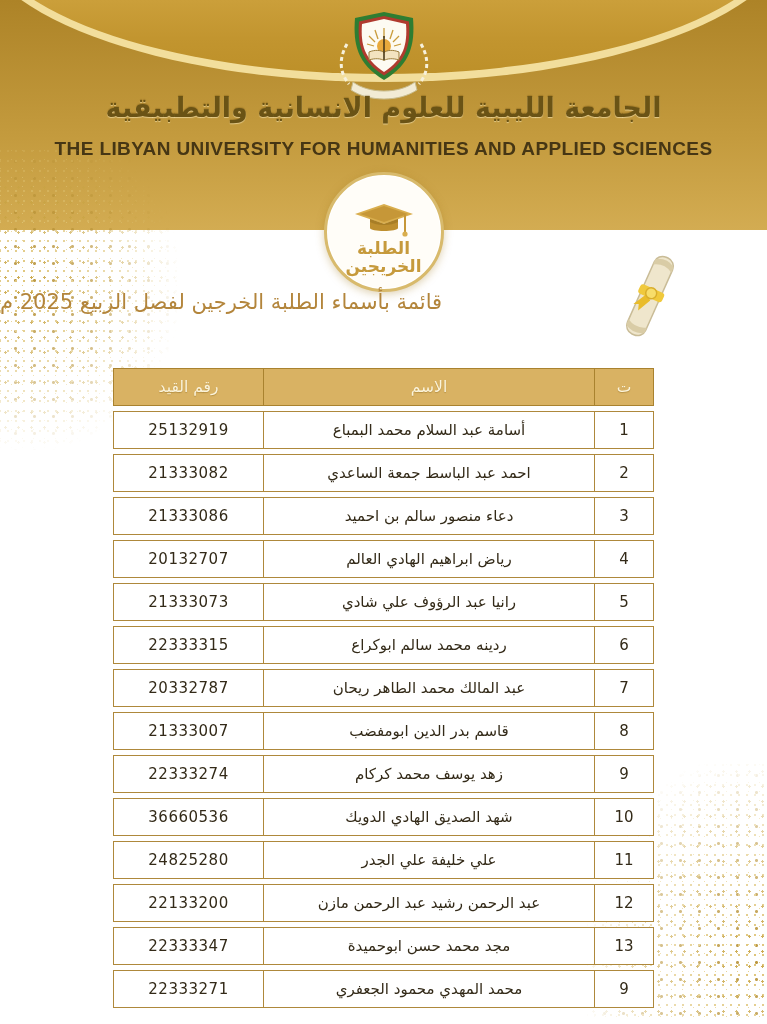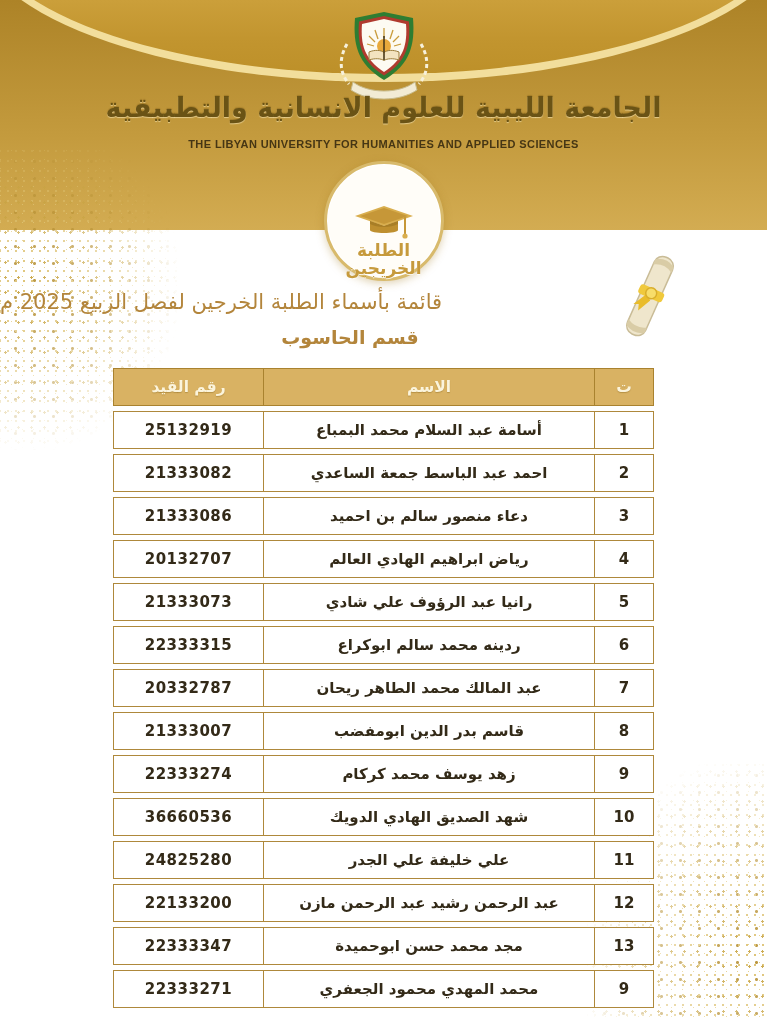--- a/index.html
+++ b/index.html
@@ -57,31 +57,31 @@
   .uni-ar {
     position:absolute; top:92px; left:0; width:767px; text-align:center;
     font-size:27px; font-weight:bold; color:#6A5315;
     text-shadow:0 1px 1px rgba(255,243,200,.55), 0 -1px 1px rgba(90,60,0,.25);
     letter-spacing:0;
   }
   .uni-en {
     position:absolute; top:138px; left:0; width:767px; text-align:center;
     direction:ltr;
     font-family:"Liberation Sans", sans-serif;
-    font-size:11px; font-weight:bold; color:#463614; letter-spacing:.4px;
+    font-size:19px; font-weight:bold; color:#463614; letter-spacing:.4px;
   }
 
   
   .badge {
-    position:absolute; top:161px; left:50%; transform:translateX(-50%);
+    position:absolute; top:172px; left:50%; transform:translateX(-50%);
     width:120px; height:120px; border-radius:50%;
     background:#fffdf8;
     border:3px solid #D8BA6C;
     box-shadow:0 0 0 1px #fff inset, 0 2px 8px rgba(160,120,30,.35);
-    display:flex; flex-direction:column; align-items:center; justify-content:flex-end;
+    display:flex; flex-direction:column; align-items:center; justify-content:center;
     padding-top:14px;
   }
   .badge .cap { width:62px; height:40px; margin-bottom:-2px; }
   .badge-text { text-align:center; line-height:1.05; font-weight:bold; color:#C69A3C;
     font-size:17px; text-shadow:0 1px 0 rgba(255,255,255,.8); }
 
   
   .scroll-icon { position:absolute; top:250px; left:600px; width:100px; height:92px; }
 
   
@@ -95,21 +95,21 @@
   }
 
   
   .gtable { position:absolute; top:368px; right:113px; width:541px; direction:rtl; }
   .trow { display:grid; grid-template-columns:60px 331px 150px; }
   .trow.head { height:38px; }
   .trow.body-row { height:38px; margin-top:5px; }
   .cell {
     display:flex; align-items:center; justify-content:center;
     border:1.5px solid #AE883B; background:#fff;
-    font-weight:bold; color:#332A18; font-size:15px;
+    font-weight:normal; color:#332A18; font-size:15px;
     overflow:hidden; white-space:nowrap;
   }
   .trow .cell + .cell { border-right:none; }
   .head .cell {
     background:#D9B263; color:#FBF4DC; font-size:15.5px;
     border-color:#A9822F;
     text-shadow:0 1px 1px rgba(120,85,15,.35);
   }
   .cell.reg { font-family:"DejaVu Sans", sans-serif; letter-spacing:.5px; }
 </style>
@@ -176,21 +176,20 @@
       <rect x="40" y="4" width="20" height="84" rx="9" fill="#EFE6CC" stroke="#C9BC97" stroke-width="1.5"></rect>
       <path d="M40,10 q10,-6 20,0 l0,6 q-10,-6 -20,0 Z" fill="#D9CCA6"></path>
       <path d="M40,82 q10,6 20,0 l0,-6 q-10,6 -20,0 Z" fill="#D9CCA6"></path>
       <rect x="37" y="38" width="26" height="10" rx="3" fill="#F0C93C"></rect>
       <path d="M46,46 l-8,14 5,-2 2,6 7,-14 Z" fill="#E9BC2B"></path>
       <circle cx="50" cy="43" r="5.5" fill="#F7DD6A" stroke="#D9AE2B" stroke-width="1.5"></circle>
     </g>
   </svg>
 
   <div class="list-title">قائمة بأسماء الطلبة الخرجين لفصل الربيع 2025 م</div>
-  <div class="dept-title">قسم الحاسوب</div>
 
   <div class="gtable">
     <div class="trow head">
       <div class="cell">ت</div>
       <div class="cell">الاسم</div>
       <div class="cell">رقم القيد</div>
     </div>
     <div>
         <div class="trow body-row">
           <div class="cell">1</div>

